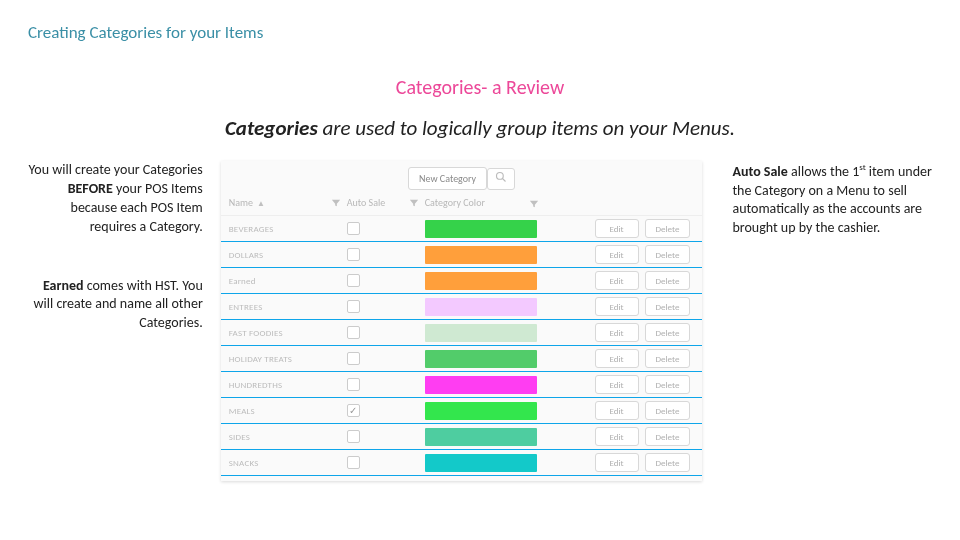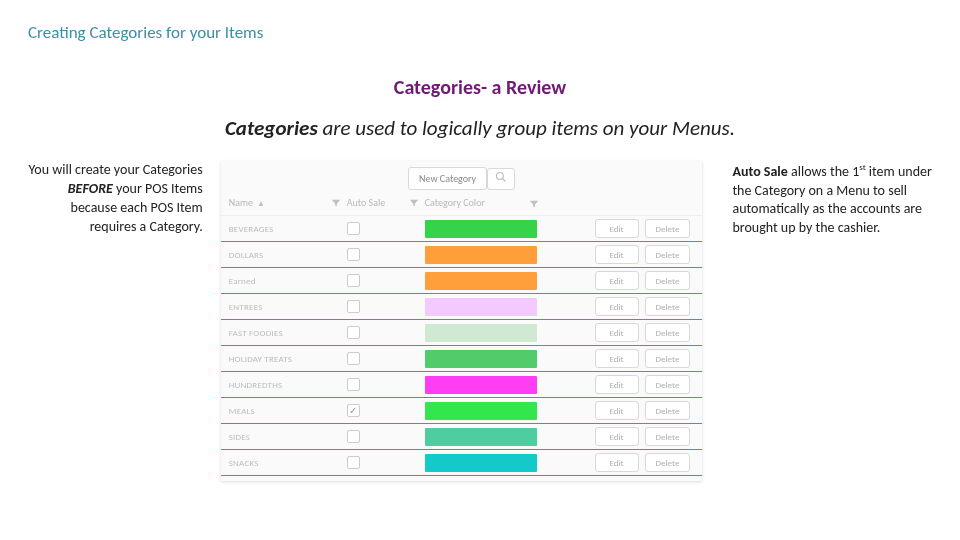--- a/index.html
+++ b/index.html
@@ -13,22 +13,22 @@
   }
   .page-title {
     color: #3a8fa6;
     font-size: 17px;
     font-weight: 400;
     padding: 22px 0 0 28px;
   }
   .section-title {
     text-align: center;
     font-size: 20px;
-    font-weight: 700;
-    color: #701a75;
+    font-weight: 400;
+    color: #ec4899;
     margin-top: 32px;
   }
   .intro {
     text-align: center;
     font-style: italic;
     font-size: 21px;
     margin-top: 16px;
     color: #222;
   }
   .intro .bold { font-weight: 700; font-style: italic; }
@@ -40,21 +40,21 @@
   }
   .left-col {
     width: 180px;
     text-align: right;
     font-size: 14px;
     line-height: 1.35;
     color: #222;
   }
   .left-col p { margin-bottom: 40px; }
   .left-col .bold { font-weight: 700; }
-  .left-col .italic { font-style: italic; }
+  .left-col .italic { }
   .right-col {
     width: 205px;
     font-size: 14px;
     line-height: 1.35;
     color: #222;
     margin-left: 12px;
   }
   .right-col p { margin-bottom: 36px; }
   .right-col .bold { font-weight: 700; }
   .right-col .italic { font-style: italic; }
@@ -154,20 +154,23 @@
 <div class="section-title">Categories- a Review</div>
 <div class="intro">
   <span class="bold">Categories</span><span> are used to logically group items on your Menus.</span>
 </div>
 
 <div class="content">
   <div class="left-col">
     <p>
       <span>You will create your Categories </span><span class="bold italic">BEFORE</span><span> your POS Items because each POS Item requires a Category.</span>
     </p>
+    <p>
+      <span class="bold">Earned</span><span> comes with HST. You will create and name all other </span><span class="italic">Categories</span><span>.</span>
+    </p>
   </div>
 
   <div class="app">
     <div class="app-top">
       <div class="new-cat-btn">New Category</div>
       <div class="search-btn">
         <span>
           <svg viewBox="0 0 16 16" width="12" height="12">
               <circle cx="6.5" cy="6.5" r="4.5" fill="none" stroke="#bbb" stroke-width="1.5"></circle>
               <line x1="10" y1="10" x2="14" y2="14" stroke="#bbb" stroke-width="1.5"></line>

